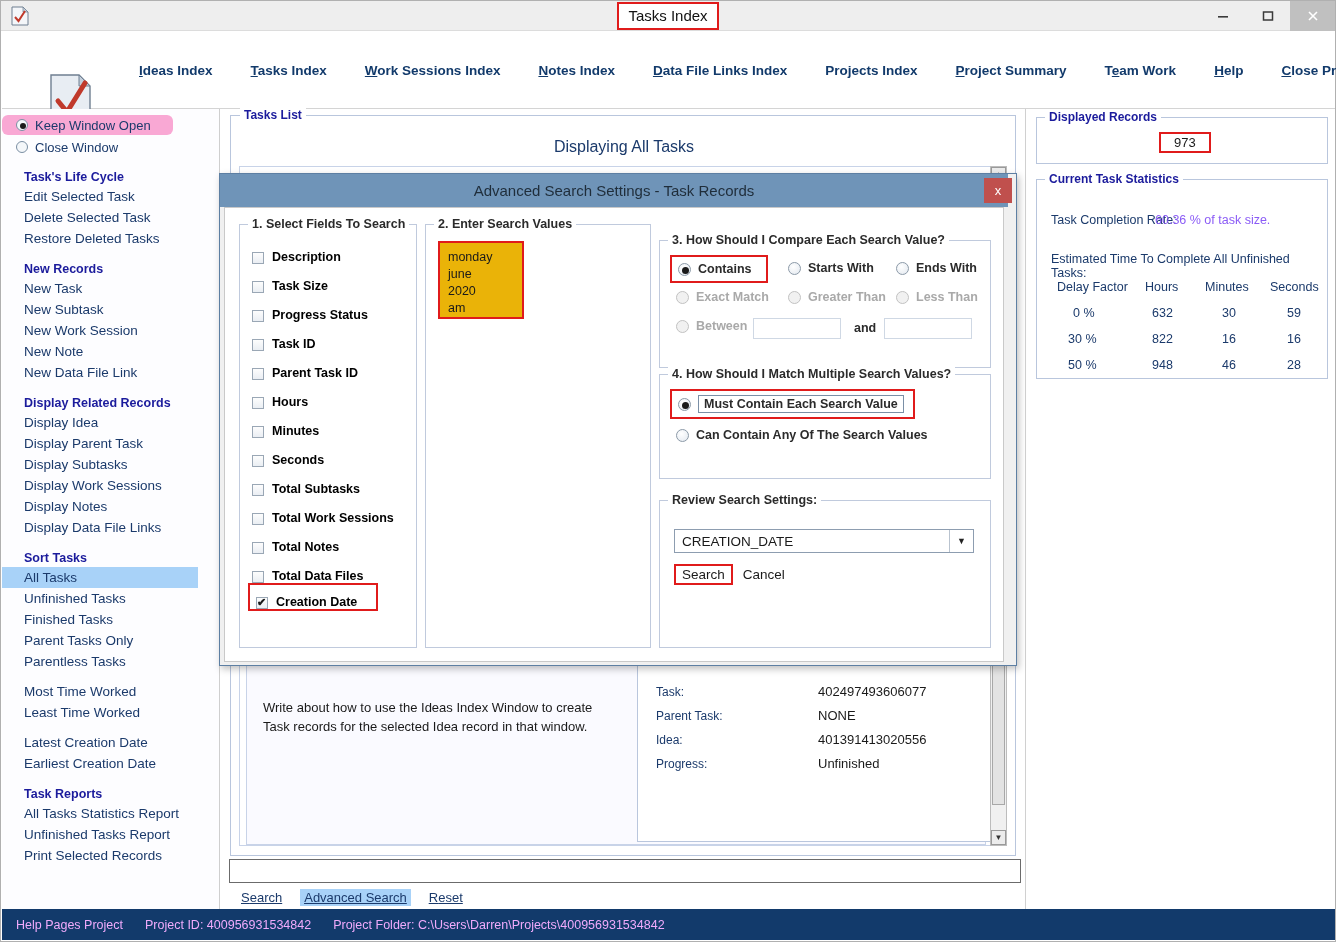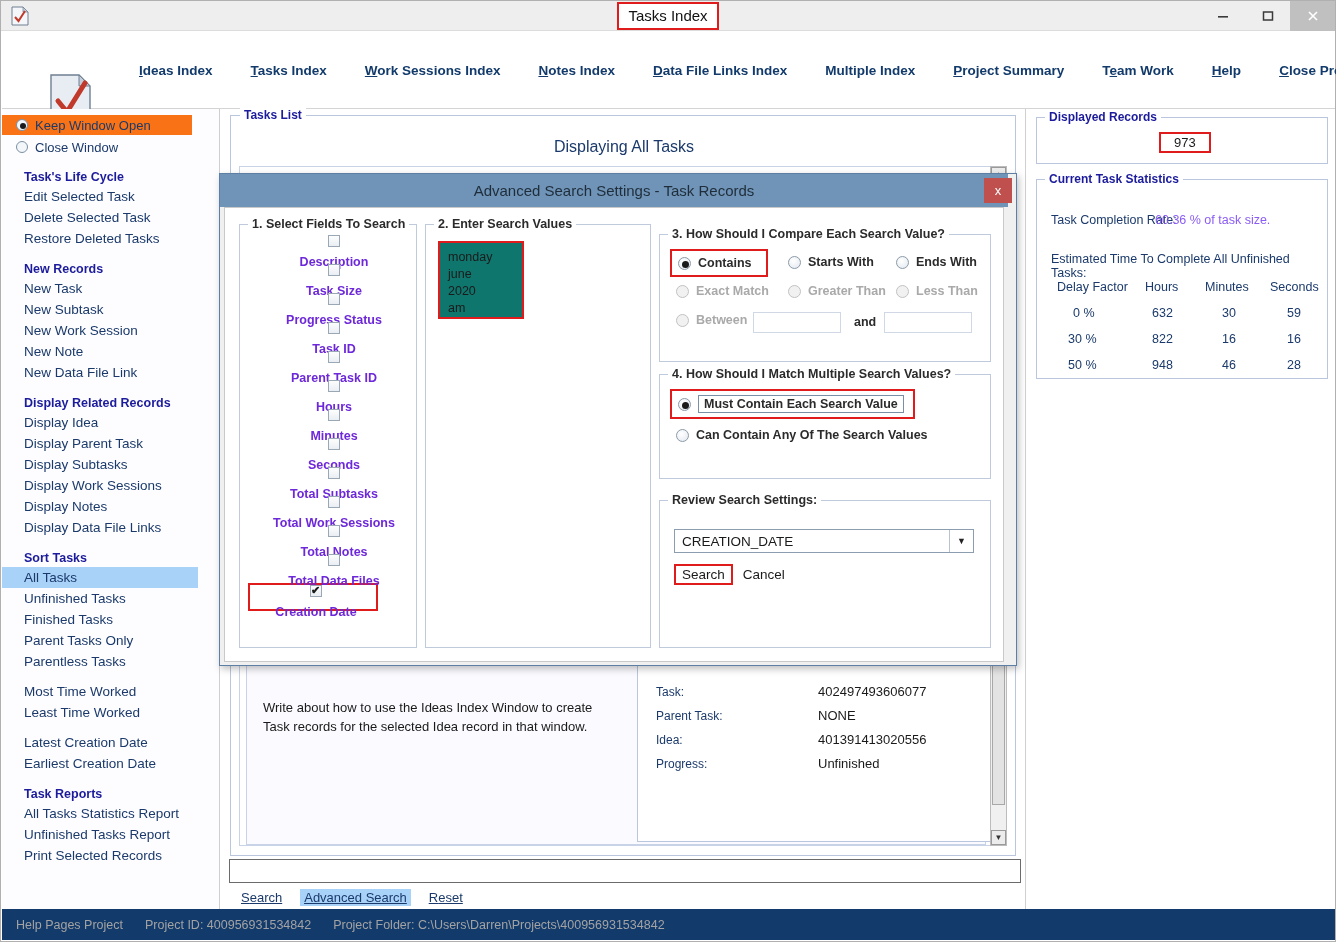--- a/index.html
+++ b/index.html
@@ -69,21 +69,21 @@
     background: #fdfdff;
     border-right: 1px solid #cfcfcf;
     overflow: hidden;
     font-size: 13px;
   }
   .sb-radio {
     display: flex; align-items: center; gap: 7px;
     height: 20px; padding-left: 14px; margin-bottom: 2px;
     color: #1b3a6b; font-size: 13px; cursor: pointer;
   }
-  .sb-radio.sel { background: #f97316; width: 190px; }
+  .sb-radio.sel { background: #f9a8d4; width: 171px; border-radius: 6px; }
   .radio-o {
     width: 12px; height: 12px; border-radius: 50%;
     border: 1px solid #7b8fa3; background: #f4f7fa;
     flex: 0 0 auto; position: relative;
   }
   .radio-o.on::after {
     content: ""; position: absolute; left: 3px; top: 3px;
     width: 6px; height: 6px; border-radius: 50%; background: #1a1a1a;
   }
   .sb-head {
@@ -193,21 +193,21 @@
     background: #fcfbe0;
   }
   .sm-text {
     position: absolute; left: 10px; top: 12px;
     font-size: 13px; color: #1a1a1a;
   }
 
   
   .statusbar {
     position: absolute; left: 1px; bottom: 1px; width: 1333px; height: 31px;
-    background: #123a6b; color: #a3a3a3;
+    background: #123a6b; color: #f0abfc;
     display: flex; align-items: center; gap: 22px;
     padding-left: 14px; font-size: 12.5px;
   }
 
   
   .dialog {
     position: absolute; left: 218px; top: 172px; width: 798px; height: 493px;
     background: #f0f0f0;
     border: 1px solid #5d7fa3;
     box-shadow: 2px 3px 7px rgba(0,0,0,0.25);
@@ -229,38 +229,38 @@
     border: 1px solid #c9c9c9;
   }
   .dfs {
     position: absolute; border: 1px solid #c0cadd; background: #ffffff;
   }
   .dfs-legend {
     position: absolute; top: -8px; left: 8px; background: #ffffff; padding: 0 4px;
     font-size: 12.5px; font-weight: bold; color: #2b2b2b;
   }
   .cbrow {
-    display: flex; align-items: center; gap: 8px;
+    display: flex; align-items: flex-end; gap: 8px;
     height: 29px; padding-left: 12px;
-    font-size: 12.5px; font-weight: bold; color: #6d28d9; cursor: pointer; flex-direction: column;
+    font-size: 12.5px; font-weight: bold; color: #000000; cursor: pointer;
   }
   .cbox {
     width: 12px; height: 12px; border: 1px solid #9aa7b5;
     background: linear-gradient(#fdfdfd,#eaeef3); flex: 0 0 auto;
     position: relative;
   }
   .cbox.on::after {
     content: "✔"; position: absolute; left: 0px; top: -3px;
     font-size: 11px; color: #1a1a1a; line-height: 14px;
   }
   .hl-red {
     border: 2px solid #e01b1b;
   }
   .values-box {
-    position: absolute; border: 2px solid #e01b1b; background: #0f766e;
+    position: absolute; border: 2px solid #e01b1b; background: #eab308;
     padding: 6px 8px; font-size: 12.5px; color: #1a1a1a; line-height: 17px;
   }
   .radiorow {
     display: flex; align-items: center; gap: 7px;
     font-size: 12.5px; font-weight: bold; color: #2b2b2b; cursor: pointer;
   }
   .radiorow.dis { color: #a9a9a9; cursor: default; }
   .rbtn {
     width: 13px; height: 13px; border-radius: 50%;
     border: 1px solid #8c9aa8;
@@ -331,21 +331,21 @@
       <polygon points="2,2 30,2 41,13 41,48 2,48" fill="#e8edf3" stroke="#6f7f91" stroke-width="1.4"></polygon>
       <polygon points="30,2 41,13 30,13" fill="#c3cedb" stroke="#6f7f91" stroke-width="1"></polygon>
       <path d="M9,28 L18,39 L36,10" stroke="#c0392b" stroke-width="5" fill="none" stroke-linecap="round" stroke-linejoin="round"></path>
     </svg>
     <div class="nav-items">
       <div class="nav-item"><u>I</u>deas Index</div>
       <div class="nav-item"><u>T</u>asks Index</div>
       <div class="nav-item"><u>W</u>ork Sessions Index</div>
       <div class="nav-item"><u>N</u>otes Index</div>
       <div class="nav-item"><u>D</u>ata File Links Index</div>
-      <div class="nav-item">Multiple Index</div>
+      <div class="nav-item">Projects Index</div>
       <div class="nav-item"><u>P</u>roject Summary</div>
       <div class="nav-item">T<u>e</u>am Work</div>
       <div class="nav-item"><u>H</u>elp</div>
       <div class="nav-item"><u>C</u>lose Program</div>
     </div>
   </div>
 
   <div class="sidebar">
     <div style="height:6px"></div>
     <div class="sb-radio sel">
@@ -543,21 +543,21 @@
       </div>
 
       <div class="dfs" style="left:200px; top:16px; width:226px; height:424px;">
         <div class="dfs-legend">2. Enter Search Values</div>
         <div class="values-box" style="left:12px; top:16px; width:86px; height:78px; white-space:pre;">monday
 june
 2020
 am</div>
       </div>
 
-      <div class="dfs" style="left:434px; top:26px; width:332px; height:128px;">
+      <div class="dfs" style="left:434px; top:32px; width:332px; height:128px;">
         <div class="dfs-legend">3. How Should I Compare Each Search Value?</div>
 
         <div class="radiorow hl-red" style="position:absolute;left:10px;top:14px;width:98px;height:28px;padding-left:6px;">
           <span class="rbtn on"></span>
           <span>Contains</span>
         </div>
         <div class="radiorow" style="position:absolute;left:128px;top:20px;">
           <span class="rbtn"></span>
           <span>Starts With</span>
         </div>

